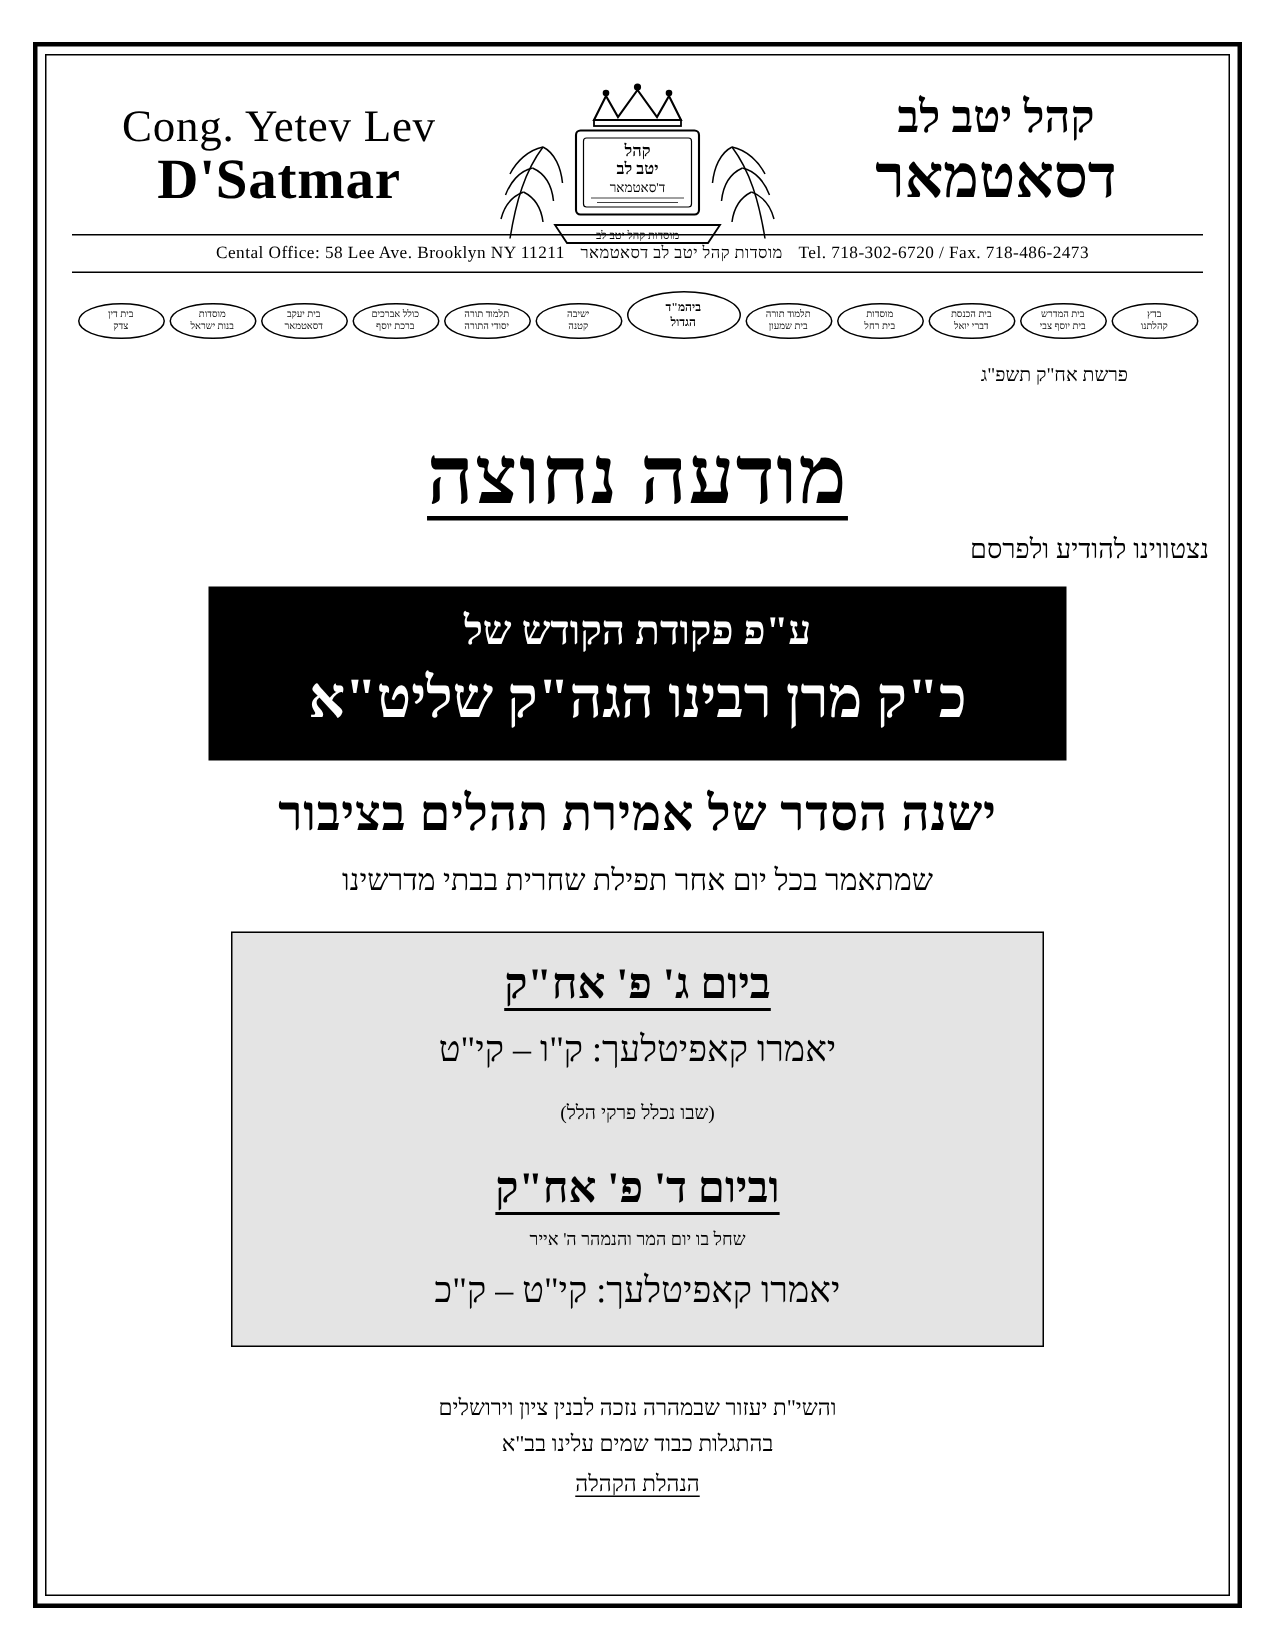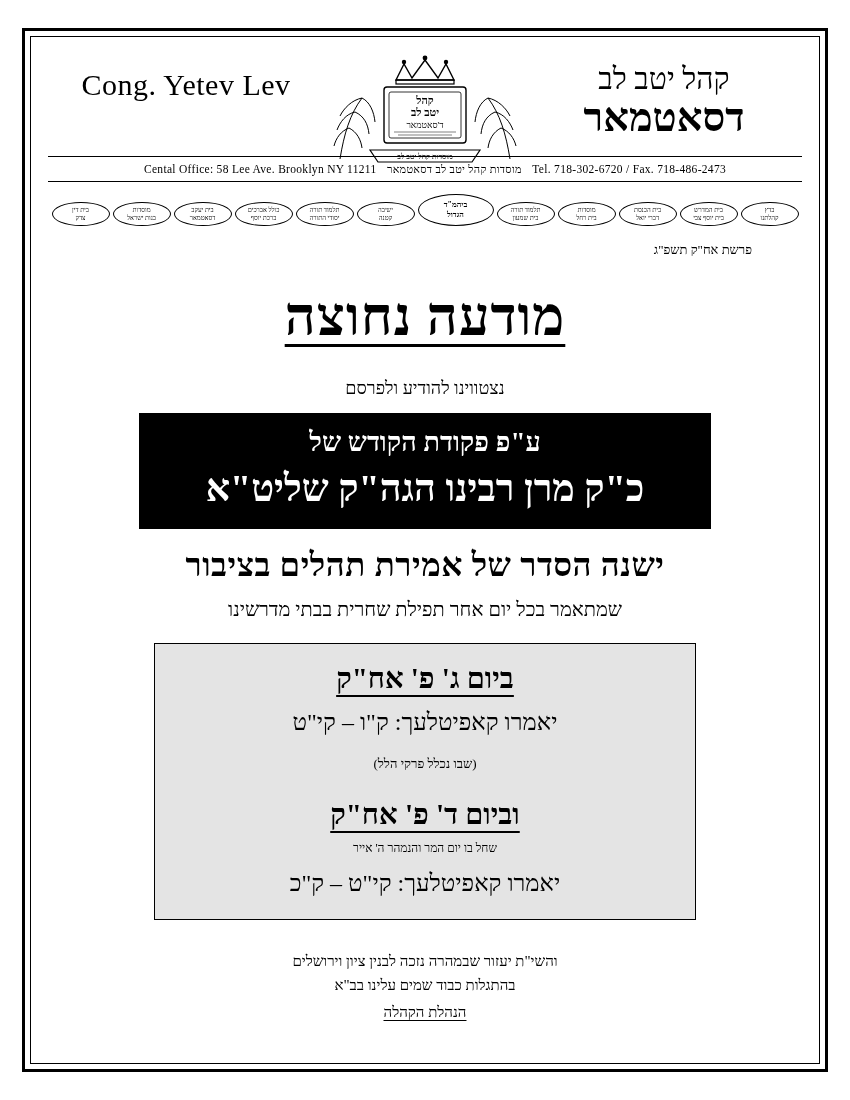--- a/index.html
+++ b/index.html
@@ -83,21 +83,21 @@
     letter-spacing: 0.5px;
   }
   .lh-right {
     width: 235px;
     text-align: center;
     padding-top: 8px;
     direction: rtl;
   }
   .lh-right .r1 {
     font-size: 30px;
-    font-weight: normal;
+    font-weight: bold;
     line-height: 1.15;
     color: #000;
   }
   .lh-right .r2 {
     font-size: 40px;
     font-weight: bold;
     line-height: 1.05;
     color: #000;
   }
   
@@ -173,24 +173,24 @@
     direction: rtl;
     font-size: 54px;
     font-weight: bold;
     letter-spacing: 1px;
     margin-top: 28px;
     text-decoration: underline;
     text-underline-offset: 9px;
     text-decoration-thickness: 3px;
   }
   .subtitle-1 {
-    text-align: center;
+    text-align: right;
     direction: rtl;
     font-size: 18px;
-    margin-top: 30px;
+    margin-top: 8px;
   }
   .black-box {
     background: #000;
     color: #fff;
     margin: 14px 95px 0 95px;
     padding: 12px 8px 16px 8px;
     text-align: center;
     direction: rtl;
   }
   .black-box .bb1 {
@@ -275,20 +275,21 @@
   <div class="frame-outer"></div>
   <div class="frame-inner"></div>
 
   <div class="content">
 
     <div class="letterhead">
       <div class="lh-row">
 
         <div class="lh-left">
           <div class="l1">Cong. Yetev Lev</div>
+          <div class="l2">D'Satmar</div>
         </div>
 
         <div class="crest">
           <svg width="250" height="118" viewBox="0 0 250 118" xmlns="http://www.w3.org/2000/svg">
 
             <g stroke="#000" stroke-width="1" fill="none">
               <path d="M40 105 C 44 80, 50 60, 62 44"></path>
               <path d="M62 44 C 52 46, 44 54, 40 62"></path>
               <path d="M62 44 C 70 48, 74 58, 75 68"></path>
               <path d="M55 58 C 46 60, 40 68, 37 76"></path>

